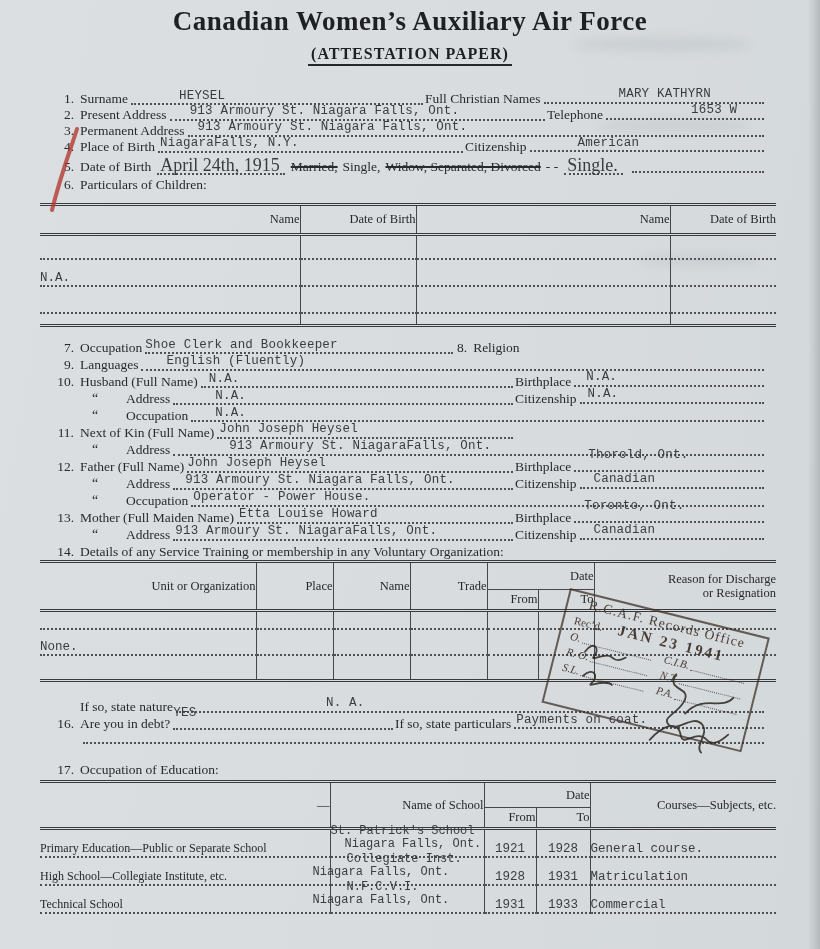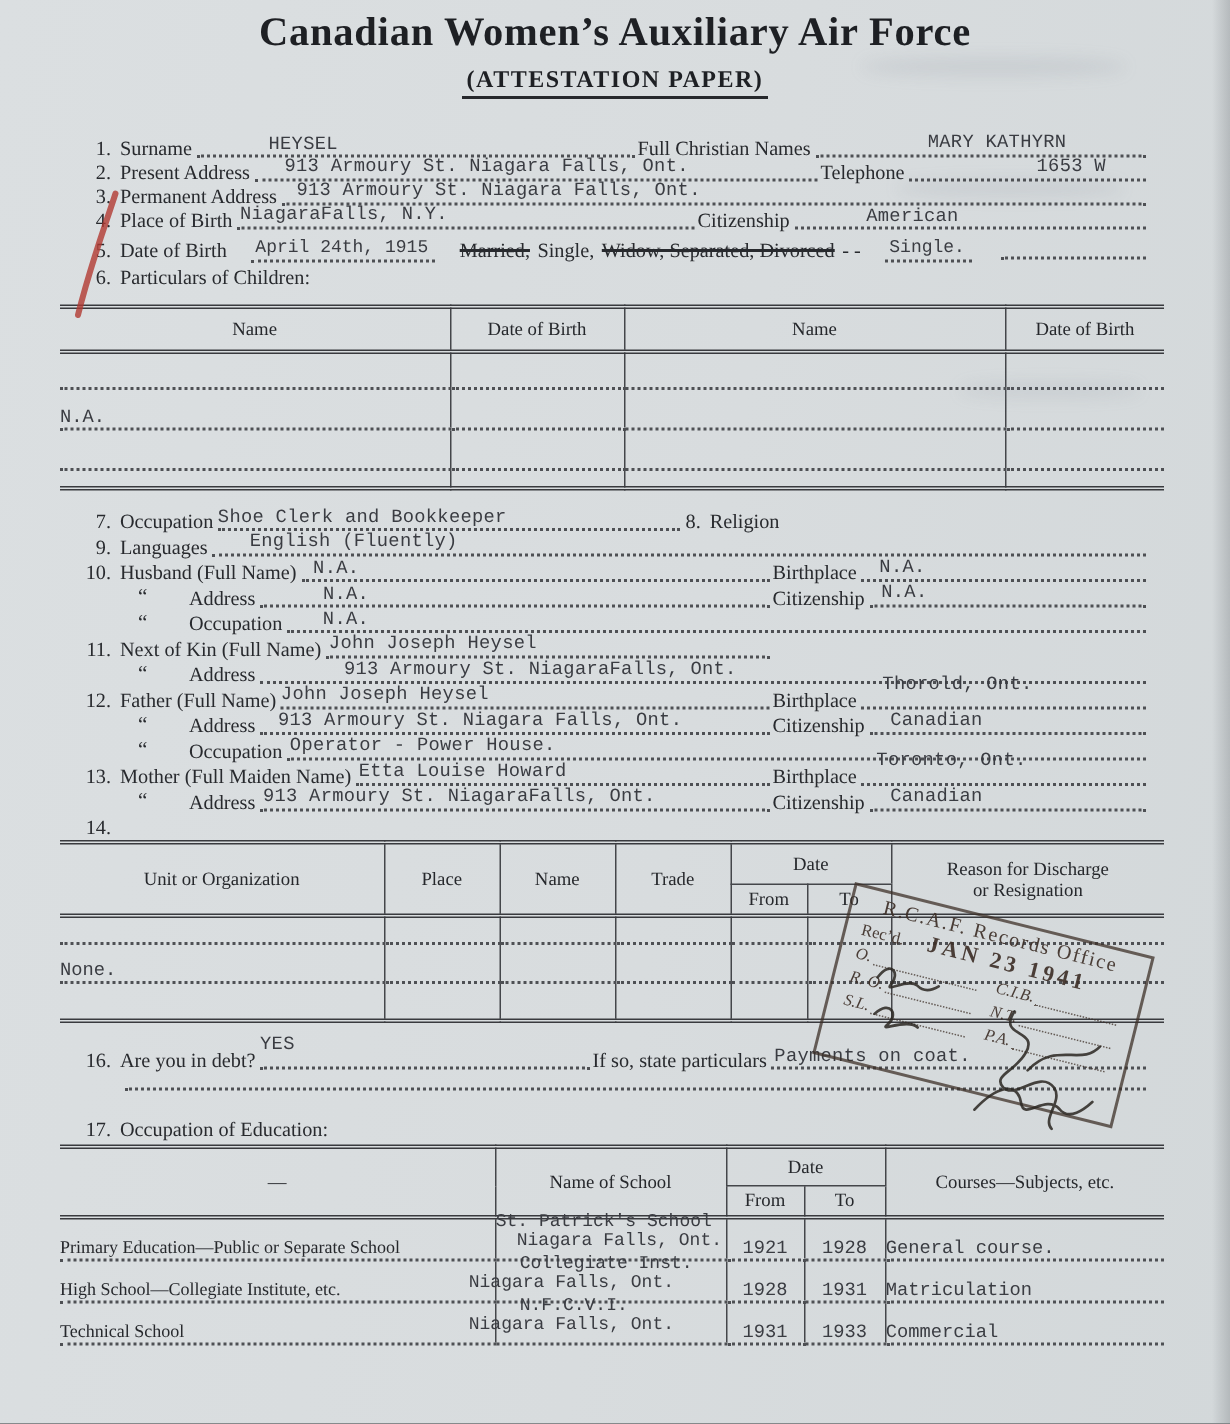--- a/index.html
+++ b/index.html
@@ -22,36 +22,36 @@
   .form { margin:24px 54px 0 50px; }
   .line { display:flex; align-items:flex-end; height:17px; font-size:13.5px; line-height:16px; }
   .h16{height:16px} .h18{height:18px} .h20{height:20px} .h10{height:10px}
   .mt10{margin-top:10px} .mt12{margin-top:12px} .mt14{margin-top:14px} .mt4{margin-top:4px} .mt8{margin-top:8px} .mt2{margin-top:2px}
   .num  { flex:0 0 24px; text-align:right; margin-right:6px; white-space:nowrap; }
   .num2 { flex:0 0 auto; margin:0 6px 0 2px; }
   .lbl  { flex:0 0 auto; white-space:nowrap; }
   .lbl + .lbl { margin-left:5px; }
   .ditto { flex:0 0 46px; padding-left:12px; font-size:14px; }
   .pa { display:flex; align-items:flex-end; flex:0 0 auto; }
-  .pb { display:flex; align-items:flex-end; flex:1 1 auto; min-width:0; }
+  .pb { display:flex; align-items:flex-start; flex:1 1 auto; min-width:0; }
   .w375{width:375px}.w497{width:497px}.w415{width:415px}.w405{width:405px}.w465{width:465px}.w345{width:345px}
   .leader { position:relative; flex:1 1 auto; min-width:10px; border-bottom:2px dotted #4e5054;
             margin:0 2px 2px 3px; height:13px; }
   .val { position:absolute; left:var(--l,8px); bottom:-1px; font-family:"Liberation Mono",monospace;
          font-size:12.5px; font-style:normal; color:#3a3c42; white-space:nowrap; letter-spacing:0.2px; }
   .val.up{bottom:0} .val.up2{bottom:7px}
-  .t-on { font-family:Liberation Mono, monospace; font-size:12px; color:#3a3c42;
-          border-bottom:2px dotted #4e5054; padding:0 5px 0 3px; margin:0 16px; white-space:nowrap; }
+  .t-on { font-family:Liberation Serif, serif; font-size:18px; color:#3a3c42;
+          border-bottom:2px dotted #4e5054; padding:0 5px 0 3px; margin:0 6px; white-space:nowrap; }
   .strike { text-decoration:line-through; text-decoration-thickness:1.5px; }
 
   
   .tbl { border-collapse:collapse; table-layout:fixed; margin-left:40px; width:736px;
          font-size:12.5px; color:#26282c; border-top:3px double #393a3e; }
   .tbl thead { border-bottom:3px double #393a3e; }
-  .tbl th { font-weight:normal; text-align:center; padding:2px 0; vertical-align:middle; }
+  .tbl th { font-weight:normal; text-align:right; padding:2px 0; vertical-align:middle; }
   .tbl td { padding:0; vertical-align:bottom; }
   .bl { border-left:1.2px solid #44464a; }
   .dotb { border-bottom:2px dotted #4e5054; }
   .mono { font-family:"Liberation Mono",monospace; color:#3a3c42; }
   .children, .service { border-bottom:3px double #393a3e; }
   .children thead tr { height:30px; }
   .rh13{height:13px}.rh18{height:18px}.rh20{height:20px}.rh24{height:24px}.rh26{height:26px}.rh27{height:27px}.rh28{height:28px}
   .entry-na { padding-left:52px; font-size:12.5px; }
   .entry-none { padding-left:95px; font-size:12.5px; }
   .date-th { border-bottom:1px solid #44464a; }
@@ -369,20 +369,21 @@
       <span class="pb">
         <span class="lbl">Citizenship</span>
         <span class="leader">
             <i class="val up" style="--l:14px">Canadian</i>
           </span>
       </span>
     </div>
 
     <div class="line">
       <span class="num">14.</span>
+      <span class="lbl">Details of any Service Training or membership in any Voluntary Organization:</span>
     </div>
   </div>
 
   <table class="tbl service mt8" style="margin-top:0">
     <colgroup>
         <col style="width:216px">
         <col style="width:77px">
         <col style="width:77px">
         <col style="width:77px">
         <col style="width:51px">
@@ -479,20 +480,27 @@
         <path d="M40 86 c8 -12 16 -3 10 5 c-5 7 12 -8 20 -3"></path>
         <path d="M130 62 c-7 20 19 7 14 25 c-4 14 -18 20 -9 26 c10 6 21 -18 33 -8 c8 7 -3 22 5 27"></path>
         <path d="M148 98 c14 -24 34 -11 43 -27"></path>
         <path d="M120 132 c10 -18 23 -26 29 -12 c5 12 14 -10 26 -2 c8 6 16 -4 20 -10"></path>
       </g>
     </svg>
   </div>
 
   <div class="form" style="margin-top:16px">
 
+    <div class="line">
+      <span class="num"></span>
+      <span class="lbl">If so, state nature</span>
+      <span class="leader">
+          <i class="val up" style="--l:150px">N. A.</i>
+        </span>
+    </div>
 
     <div class="line">
       <span class="pa w345">
         <span class="num">16.</span>
         <span class="lbl">Are you in debt?</span>
         <span class="leader">
             <i class="val up2" style="--l:0px">YES</i>
           </span>
       </span>
       <span class="pb">

